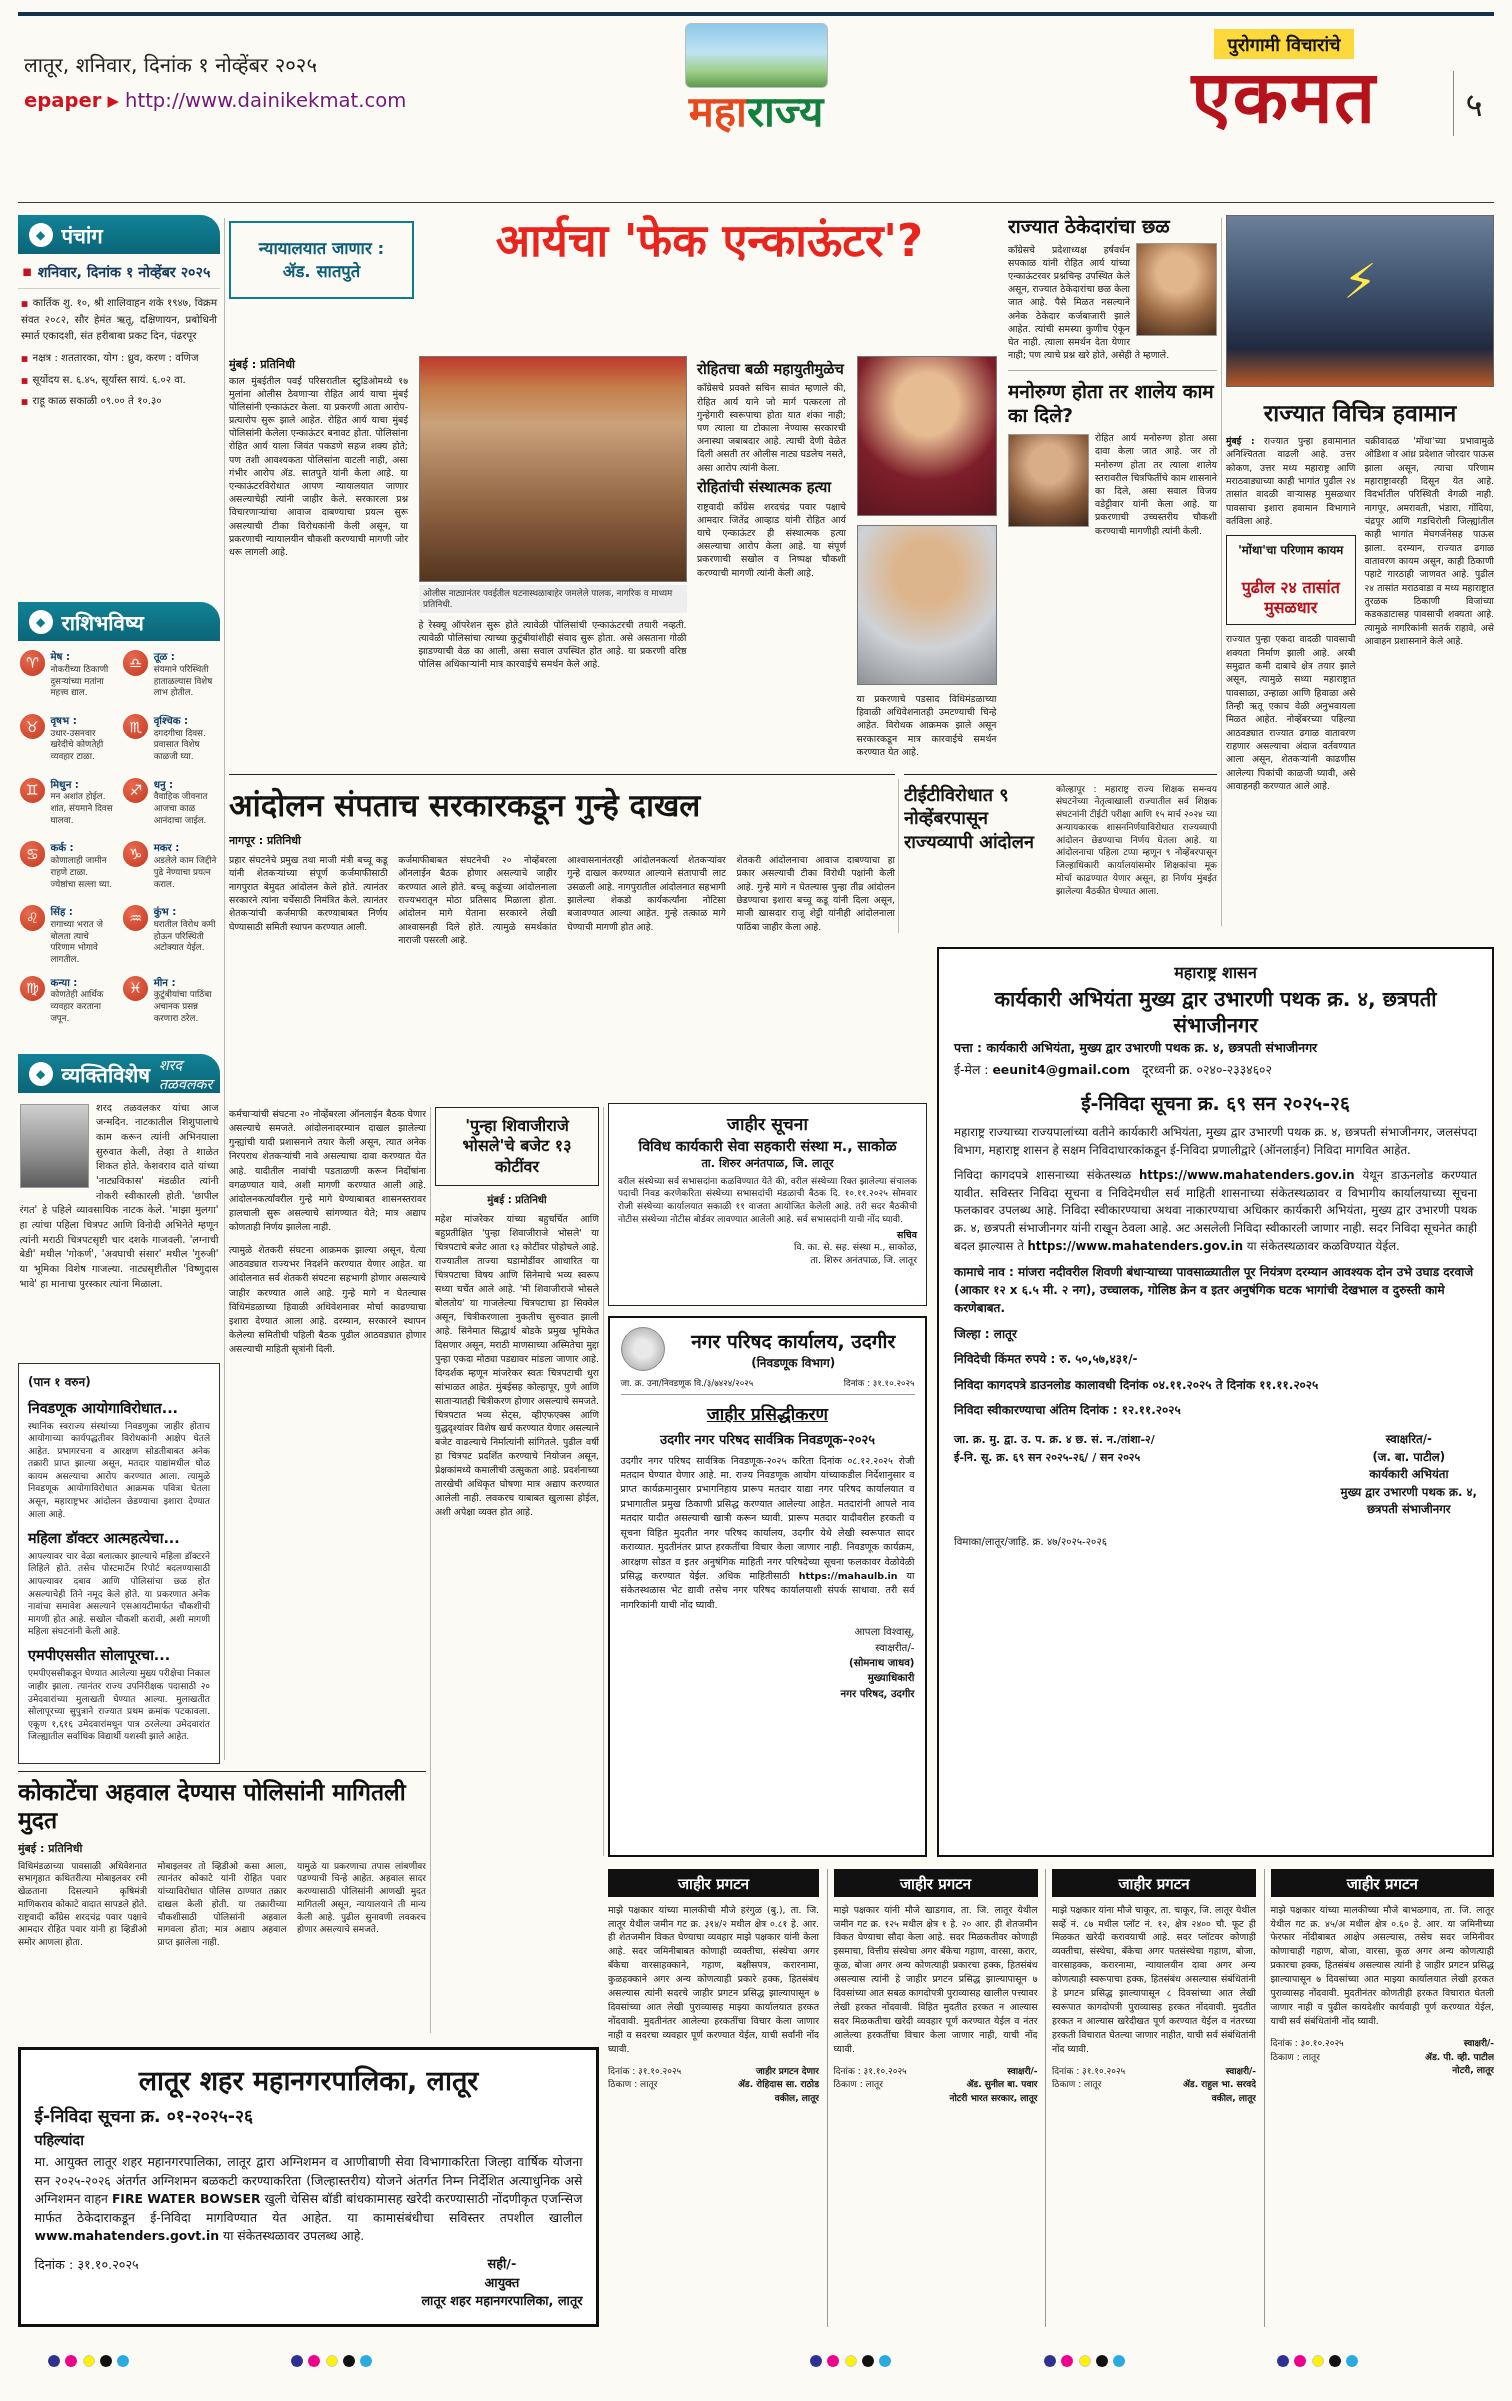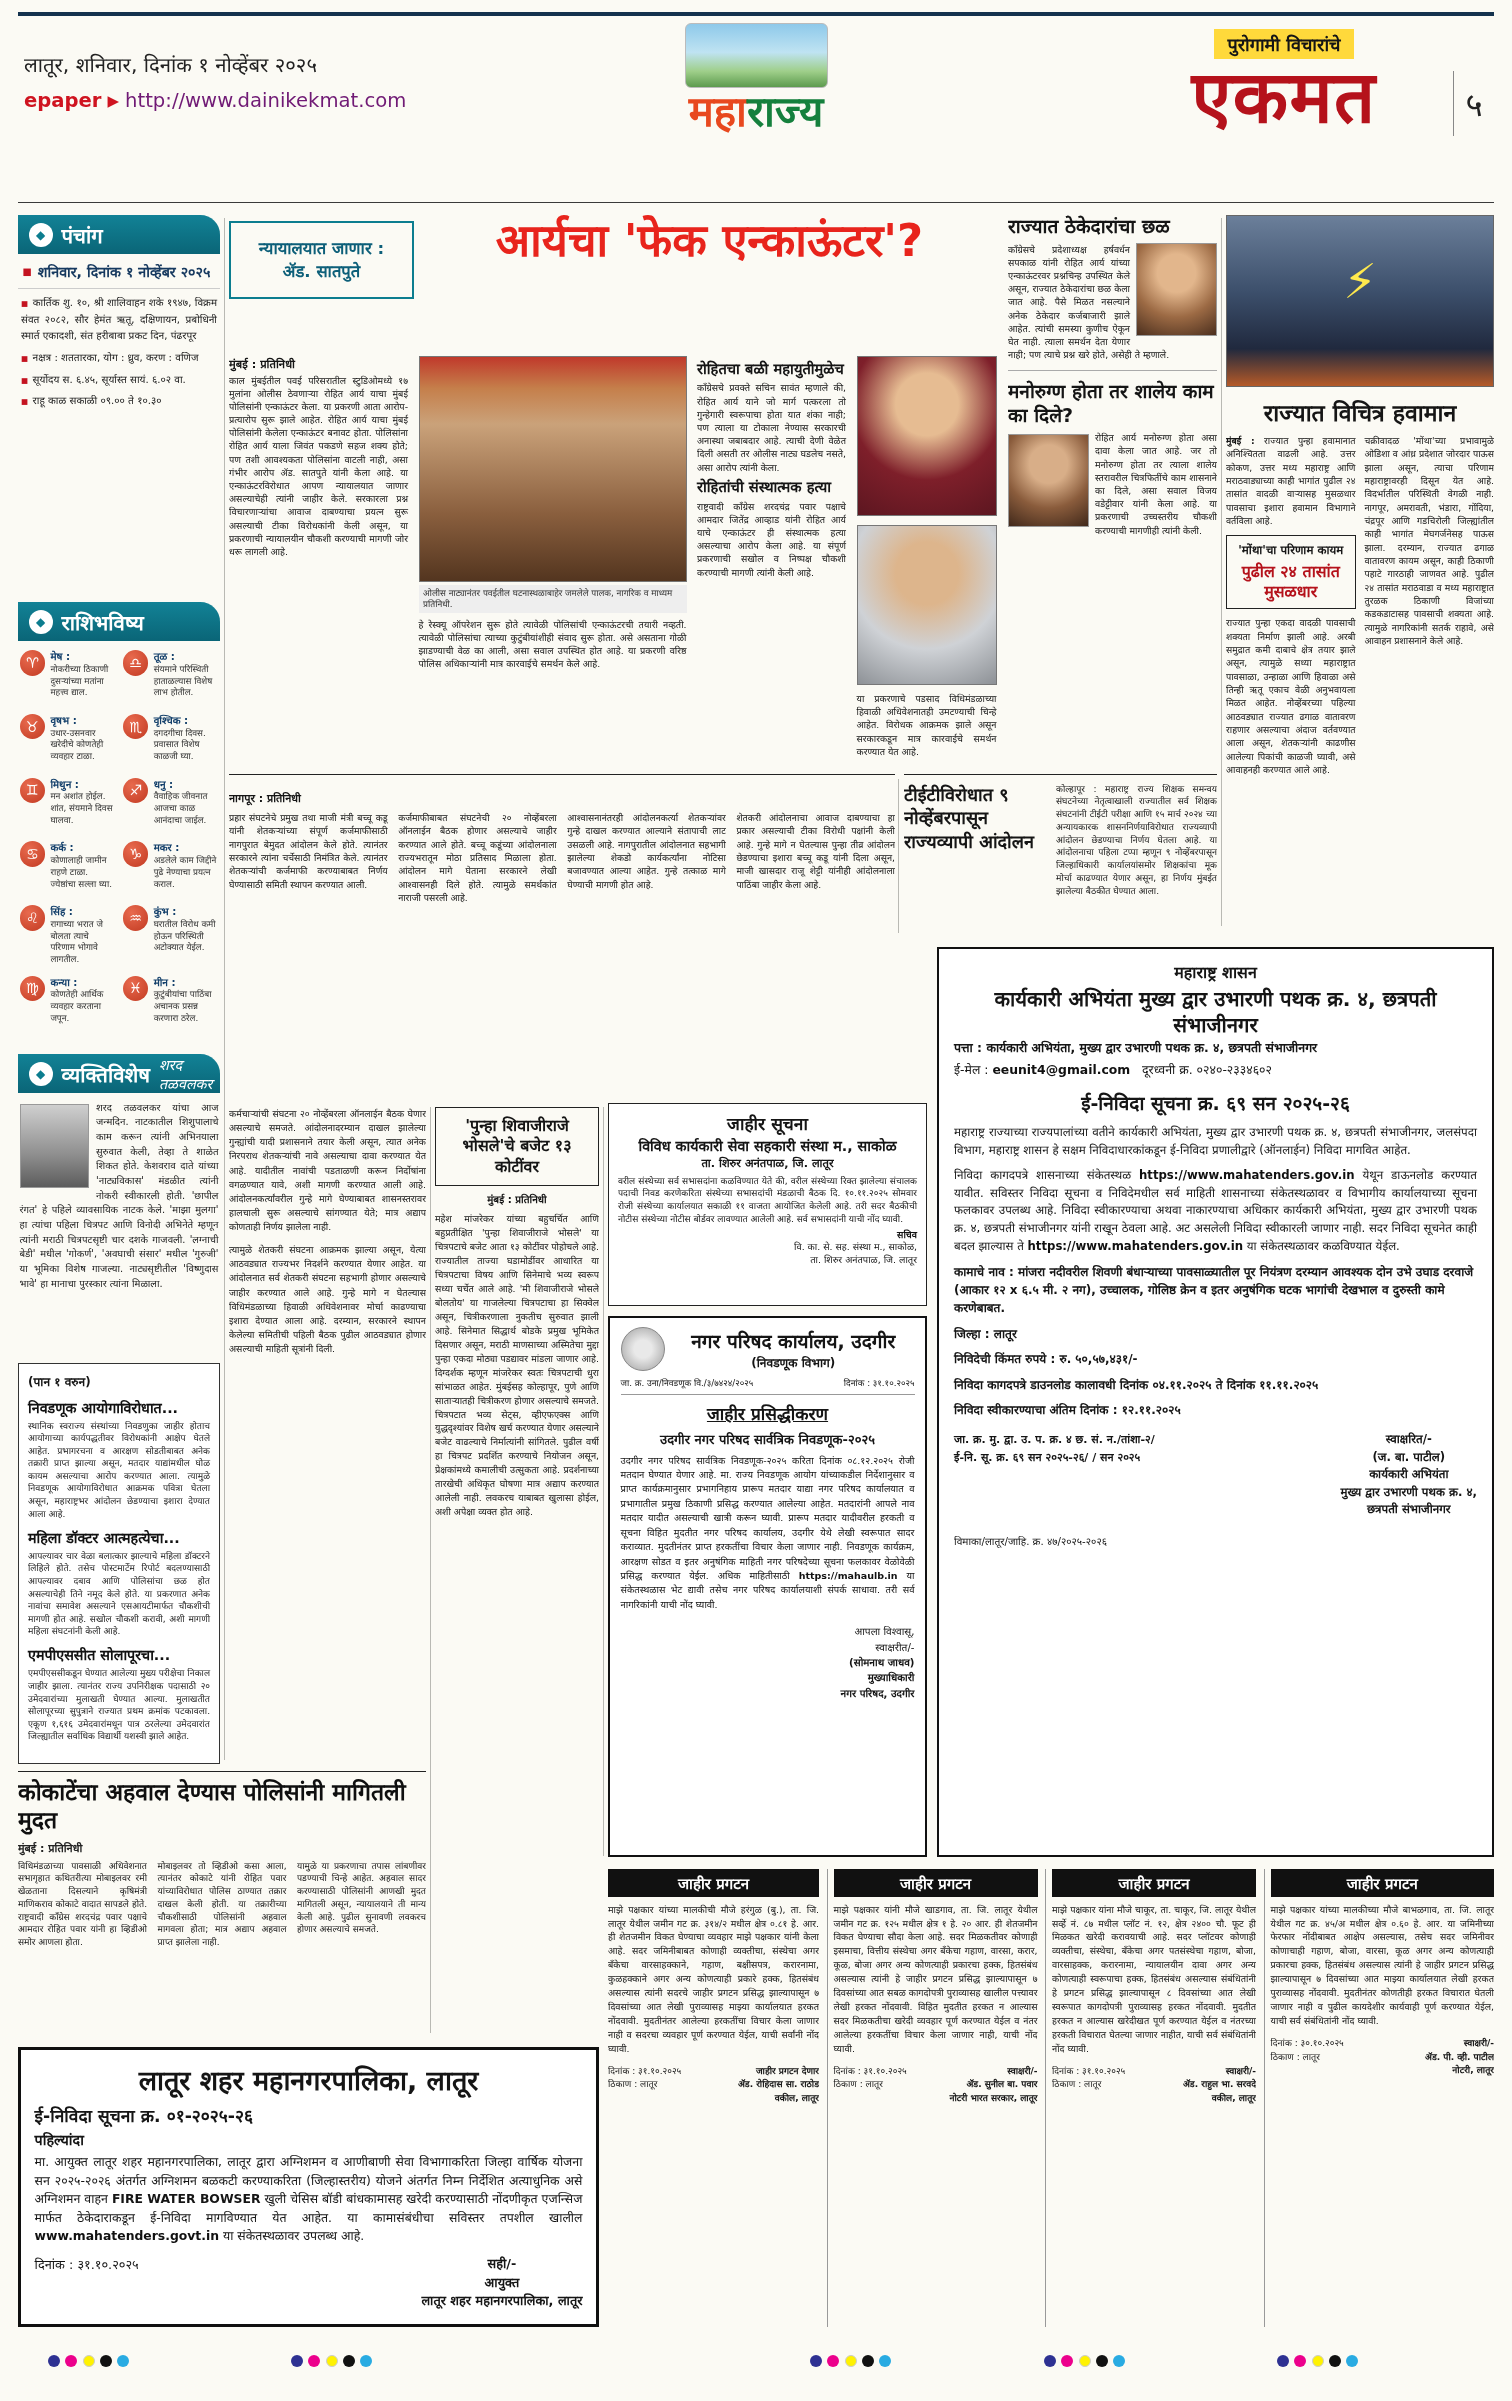--- a/index.html
+++ b/index.html
@@ -114,21 +114,21 @@
 .udgir .sg{margin-top:12px;text-align:right;font-size:10.2px;line-height:1.5}
 .weather{position:absolute;left:1226px;top:215px;width:268px;height:715px;overflow:hidden}
 .wphoto{width:100%;height:172px;background:linear-gradient(180deg,#6b7f9a 0%,#3c4f6b 45%,#20293e 78%,#b55a28 100%);border:0.8px solid #666;position:relative}
 .wbolt{position:absolute;left:50%;top:22%;transform:translateX(-50%);font-size:48px;color:#ffe94d}
 .weather h2{font-size:23px;font-weight:bold;margin:9px 0 6px;text-align:center}
 .wcols{display:flex;gap:9px}
 .wcols .c{flex:1;font-size:9.2px;line-height:1.45;text-align:justify}
 .wby{font-weight:bold}
 .wbox{border:1.9px solid #222;padding:6px 4.5px;text-align:center;margin:7.5px 0}
 .wbox .t1{font-size:11.7px;font-weight:bold}
-.wbox .t2{font-size:16px;font-weight:bold;color:#b5121b;line-height:1.25;margin-top:3px}
+.wbox .t2{font-size:16px;font-weight:bold;color:#b5121b;line-height:1.25;margin-top:19px}
 .tender{position:absolute;left:937px;top:947px;width:557px;height:910px;border:2.6px solid #111;background:#fff;padding:12px 15px;overflow:hidden}
 .tender .gov{text-align:center;font-size:16px;font-weight:bold}
 .tender .tt{text-align:center;font-size:20.3px;font-weight:bold;line-height:1.3;margin-top:3px}
 .tender .ad{font-size:12.4px;font-weight:bold;line-height:1.45}
 .tender .em{font-size:12.4px;margin-top:4.5px}
 .tender .mail{font-weight:bold;color:#111;text-decoration:none}
 .tender .no{text-align:center;font-size:19px;font-weight:bold;margin:12px 0 4.5px}
 .tender p{font-size:11.7px;line-height:1.52;text-align:justify;margin-top:7.5px}
 .tender .turl{font-weight:bold;color:#111;text-decoration:none}
 .tender .ln{font-size:12px;font-weight:bold;margin-top:7.5px;line-height:1.5}
@@ -317,20 +317,21 @@
         <div class="c4">
           <div class="port port1"></div>
           <div class="port port2"></div>
           <p>या प्रकरणाचे पडसाद विधिमंडळाच्या हिवाळी अधिवेशनातही उमटण्याची चिन्हे आहेत. विरोधक आक्रमक झाले असून सरकारकडून मात्र कारवाईचे समर्थन करण्यात येत आहे.</p>
         </div>
       </div>
     </div>
   </section>
 
   <section class="andolan">
+    <h2>आंदोलन संपताच सरकारकडून गुन्हे दाखल</h2>
     <div class="aby">नागपूर : प्रतिनिधी</div>
     <div class="acols">
       <div class="ac">प्रहार संघटनेचे प्रमुख तथा माजी मंत्री बच्चू कडू यांनी शेतकऱ्यांच्या संपूर्ण कर्जमाफीसाठी नागपुरात बेमुदत आंदोलन केले होते. त्यानंतर सरकारने त्यांना चर्चेसाठी निमंत्रित केले. त्यानंतर शेतकऱ्यांची कर्जमाफी करण्याबाबत निर्णय घेण्यासाठी समिती स्थापन करण्यात आली.</div>
       <div class="ac">कर्जमाफीबाबत संघटनेची २० नोव्हेंबरला ऑनलाईन बैठक होणार असल्याचे जाहीर करण्यात आले होते. बच्चू कडूंच्या आंदोलनाला राज्यभरातून मोठा प्रतिसाद मिळाला होता. आंदोलन मागे घेताना सरकारने लेखी आश्वासनही दिले होते. त्यामुळे समर्थकांत नाराजी पसरली आहे.</div>
       <div class="ac">आश्वासनानंतरही आंदोलनकर्त्या शेतकऱ्यांवर गुन्हे दाखल करण्यात आल्याने संतापाची लाट उसळली आहे. नागपुरातील आंदोलनात सहभागी झालेल्या शेकडो कार्यकर्त्यांना नोटिसा बजावण्यात आल्या आहेत. गुन्हे तत्काळ मागे घेण्याची मागणी होत आहे.</div>
       <div class="ac">शेतकरी आंदोलनाचा आवाज दाबण्याचा हा प्रकार असल्याची टीका विरोधी पक्षांनी केली आहे. गुन्हे मागे न घेतल्यास पुन्हा तीव्र आंदोलन छेडण्याचा इशारा बच्चू कडू यांनी दिला असून, माजी खासदार राजू शेट्टी यांनीही आंदोलनाला पाठिंबा जाहीर केला आहे.</div>
     </div>
   </section>
 
   <section class="tet">

